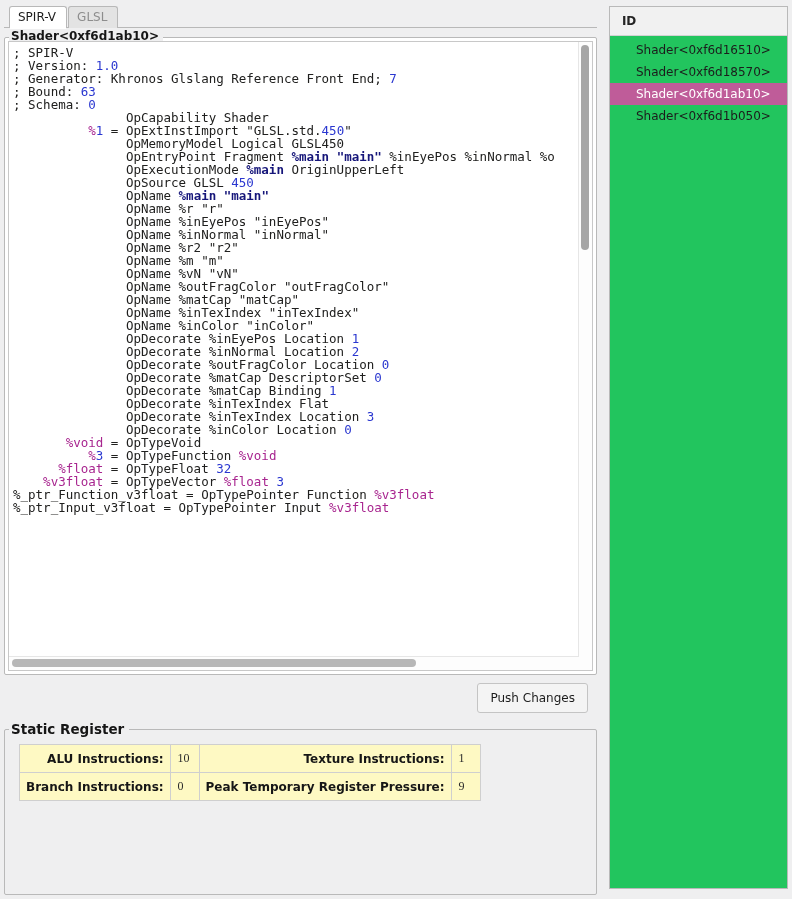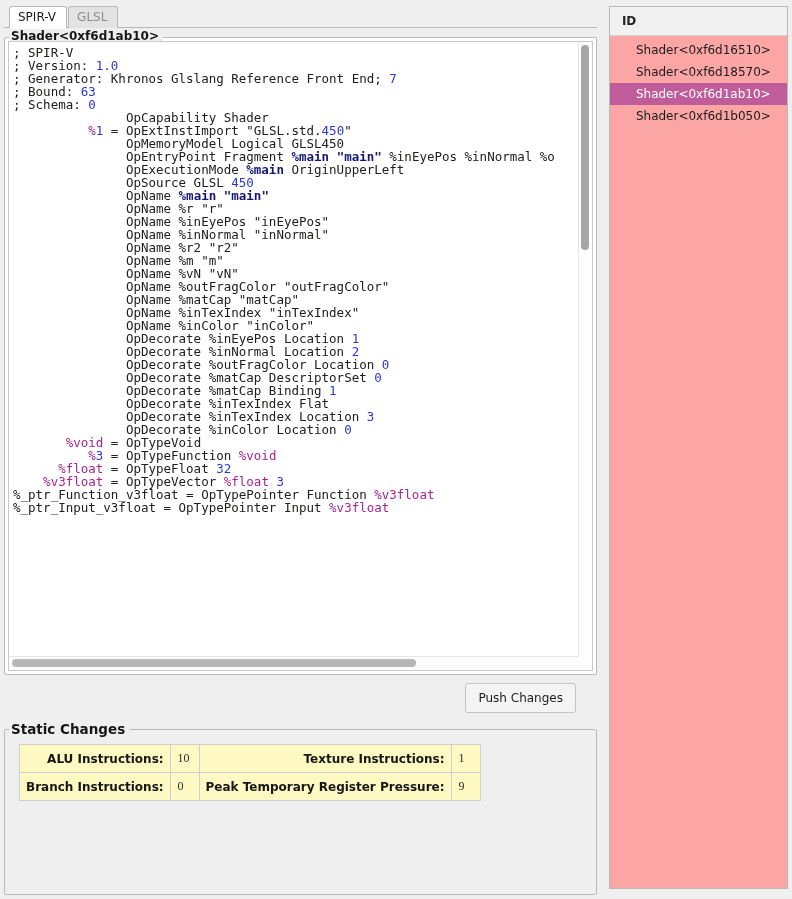--- a/index.html
+++ b/index.html
@@ -51,21 +51,21 @@
   .code .kw{color:#16167a;font-weight:bold;}
 
   
   .vscroll{position:absolute;right:0;top:0;bottom:13px;width:13px;background:#fdfdfd;border-left:1px solid #e6e6e6;}
   .vthumb{position:absolute;left:2px;width:8px;top:3px;height:205px;background:#a6a6a6;border-radius:4px;}
   .hscroll{position:absolute;left:0;right:13px;bottom:0;height:13px;background:#fdfdfd;border-top:1px solid #e6e6e6;}
   .hthumb{position:absolute;top:2px;height:8px;left:3px;width:404px;background:#b7b7b7;border-radius:4px;}
   .corner{position:absolute;right:0;bottom:0;width:13px;height:13px;background:#fdfdfd;}
 
   
-  .pushrow{display:flex;justify-content:flex-end;margin:8px 21px 0 0;}
+  .pushrow{display:flex;justify-content:flex-end;margin:8px 9px 0 0;}
   .btn{
     font-size:12px;font-family:"DejaVu Sans","Liberation Sans",sans-serif;
     padding:7px 12px;background:#f4f4f4;border:1px solid #c4c4c4;border-radius:3px;color:#1c1c1c;
   }
 
   
   .sa-group{
     position:relative;margin-top:16px;border:1px solid #b9b9b9;border-radius:2px;
     flex:1 1 auto;box-sizing:border-box;background:#efeff0;
   }
@@ -79,21 +79,21 @@
   }
   .sa-table td{border:1px solid #cfcfcf;padding:4px 6px;height:19px;}
   .sa-label{font-weight:bold;text-align:right;color:#161616;}
   .sa-val{text-align:left;color:#2b2b2b;min-width:14px;padding-left:7px !important;padding-right:7px !important;font-family:Liberation Serif, serif;}
 
   
   .splitter{width:8px;background:#efeff0;}
 
   
   .right{
-    width:180px;margin:6px 4px 10px 0;border:1px solid #b9b9b9;background:#fca5a5;
+    width:180px;margin:6px 4px 10px 0;border:1px solid #b9b9b9;background:#22c55e;
     box-sizing:border-box;display:flex;flex-direction:column;
   }
   .id-header{
     font-size:12px;font-weight:bold;color:#242424;padding:7px 0 7px 12px;
     background:#f1f1f1;border-bottom:1px solid #d2d2d2;
   }
   .id-list{flex:1;padding-top:3px;}
   .id-item{
     font-size:12px;padding:4px 0 4px 26px;color:#1c1c1c;line-height:14px;
   }
@@ -158,21 +158,21 @@
         </div>
         <div class="corner"></div>
       </div>
     </div>
 
     <div class="pushrow">
       <button class="btn">Push Changes</button>
     </div>
 
     <div class="sa-group">
-      <div class="sa-title">Static Changes</div>
+      <div class="sa-title">Static Register</div>
       <table class="sa-table">
         <tbody>
             <tr>
           <td class="sa-label">ALU Instructions:</td>
           <td class="sa-val">10</td>
           <td class="sa-label">Texture Instructions:</td>
           <td class="sa-val">1</td>
         </tr>
         <tr>
           <td class="sa-label">Branch Instructions:</td>

